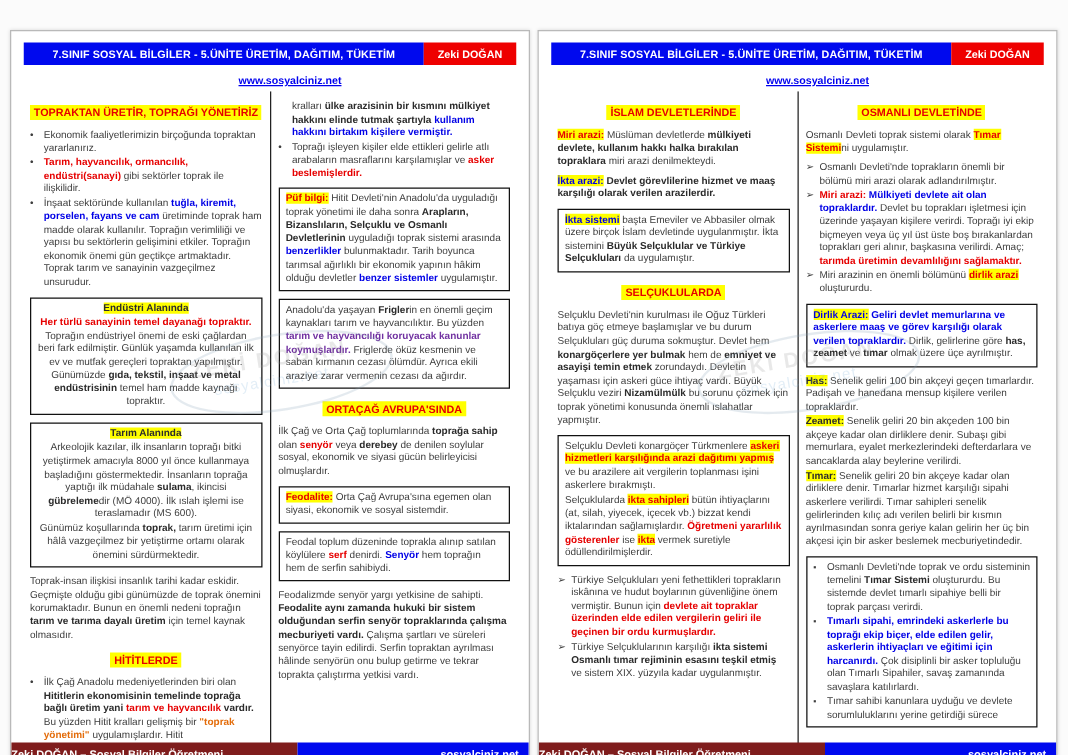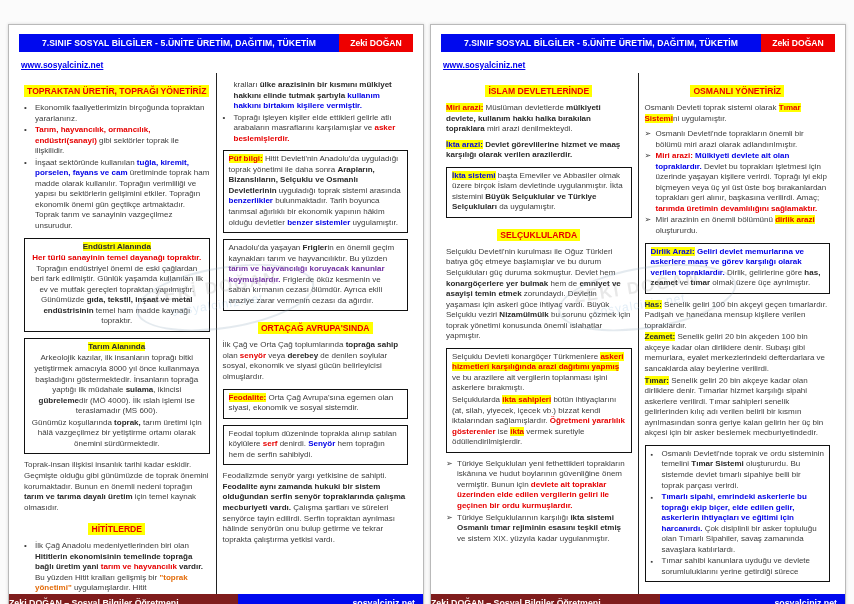--- a/index.html
+++ b/index.html
@@ -3,21 +3,21 @@
 <meta charset="utf-8">
 <style>
   html,body{margin:0;padding:0;}
   body{width:854px;height:604px;background:#fbfbfb;font-family:"Liberation Sans",sans-serif;position:relative;overflow:hidden;}
   .page{position:absolute;top:24px;width:414px;height:586px;background:#ffffff;border:1px solid #b9b9b9;box-shadow:0 0 3px rgba(0,0,0,.15);overflow:hidden;}
   .page.p1{left:8px;}
   .page.p2{left:430px;}
   .hdr{display:flex;margin:9px 10px 0 10px;height:18px;}
   .hdr-blue{flex:1;background:#0009ee;color:#fff;font-weight:bold;font-size:8.6px;display:flex;align-items:center;justify-content:center;letter-spacing:.1px;}
   .hdr-red{width:74px;background:#ee0000;color:#fff;font-weight:bold;font-size:8.6px;display:flex;align-items:center;justify-content:center;}
-  .site{text-align:left;margin:2px 0 1px 12px;}
+  .site{text-align:center;margin:2px 0 1px 0;padding-left:32px;}
   .site a{color:#0000ee;font-weight:bold;font-size:8.5px;text-decoration:underline;cursor:pointer;}
   .cols{display:flex;margin:1px 9px 0 9px;height:525px;overflow:hidden;}
   .col{flex:1;padding:2px 6px 0 6px;overflow:hidden;}
   .col.first{border-right:1px solid #222;}
   .sec-title-wrap{text-align:center;margin:5px 0 5px 0;}
   .sec-title{background:#ffff00;color:#e60000;font-weight:bold;font-size:8.6px;padding:1px 3px;}
   .blk{margin:5px 0;font-size:8px;line-height:1.32;color:#3d3d3d;}
   .box{margin:6px 0;padding:3px 5px;border:1px solid #111;font-size:8px;line-height:1.32;color:#3d3d3d;}
   .center{text-align:center;}
   .item{margin:0 0 1px 0;}
@@ -164,21 +164,21 @@
             <span class="marker">➢</span>
             <span class="txt"><span>Türkiye Selçukluları yeni fethettikleri toprakların iskânına ve hudut boylarının güvenliğine önem vermiştir. Bunun için </span><span class="rb">devlete ait topraklar üzerinden elde edilen vergilerin geliri ile geçinen bir ordu kurmuşlardır.</span></span>
           </div>
           <div class="item bullet">
             <span class="marker">➢</span>
             <span class="txt"><span>Türkiye Selçuklularının karşılığı </span><span class="b">ikta sistemi Osmanlı tımar rejiminin esasını teşkil etmiş</span><span> ve sistem XIX. yüzyıla kadar uygulanmıştır.</span></span>
           </div>
         </div>
       </div>
     <div class="col">
-        <div class="sec-title-wrap"><span class="sec-title">OSMANLI YÖNETİRİZ</span></div>
+        <div class="sec-title-wrap"><span class="sec-title">OSMANLI DEVLETİNDE</span></div>
         <div class="blk">
           <div class="item"><span>Osmanlı Devleti toprak sistemi olarak </span><span class="hlr">Tımar Sistemi</span><span>ni uygulamıştır.</span></div>
         </div>
         <div class="blk">
           <div class="item bullet">
             <span class="marker">➢</span>
             <span class="txt"><span>Osmanlı Devleti'nde toprakların önemli bir bölümü miri arazi olarak adlandırılmıştır.</span></span>
           </div>
           <div class="item bullet">
             <span class="marker">➢</span>

